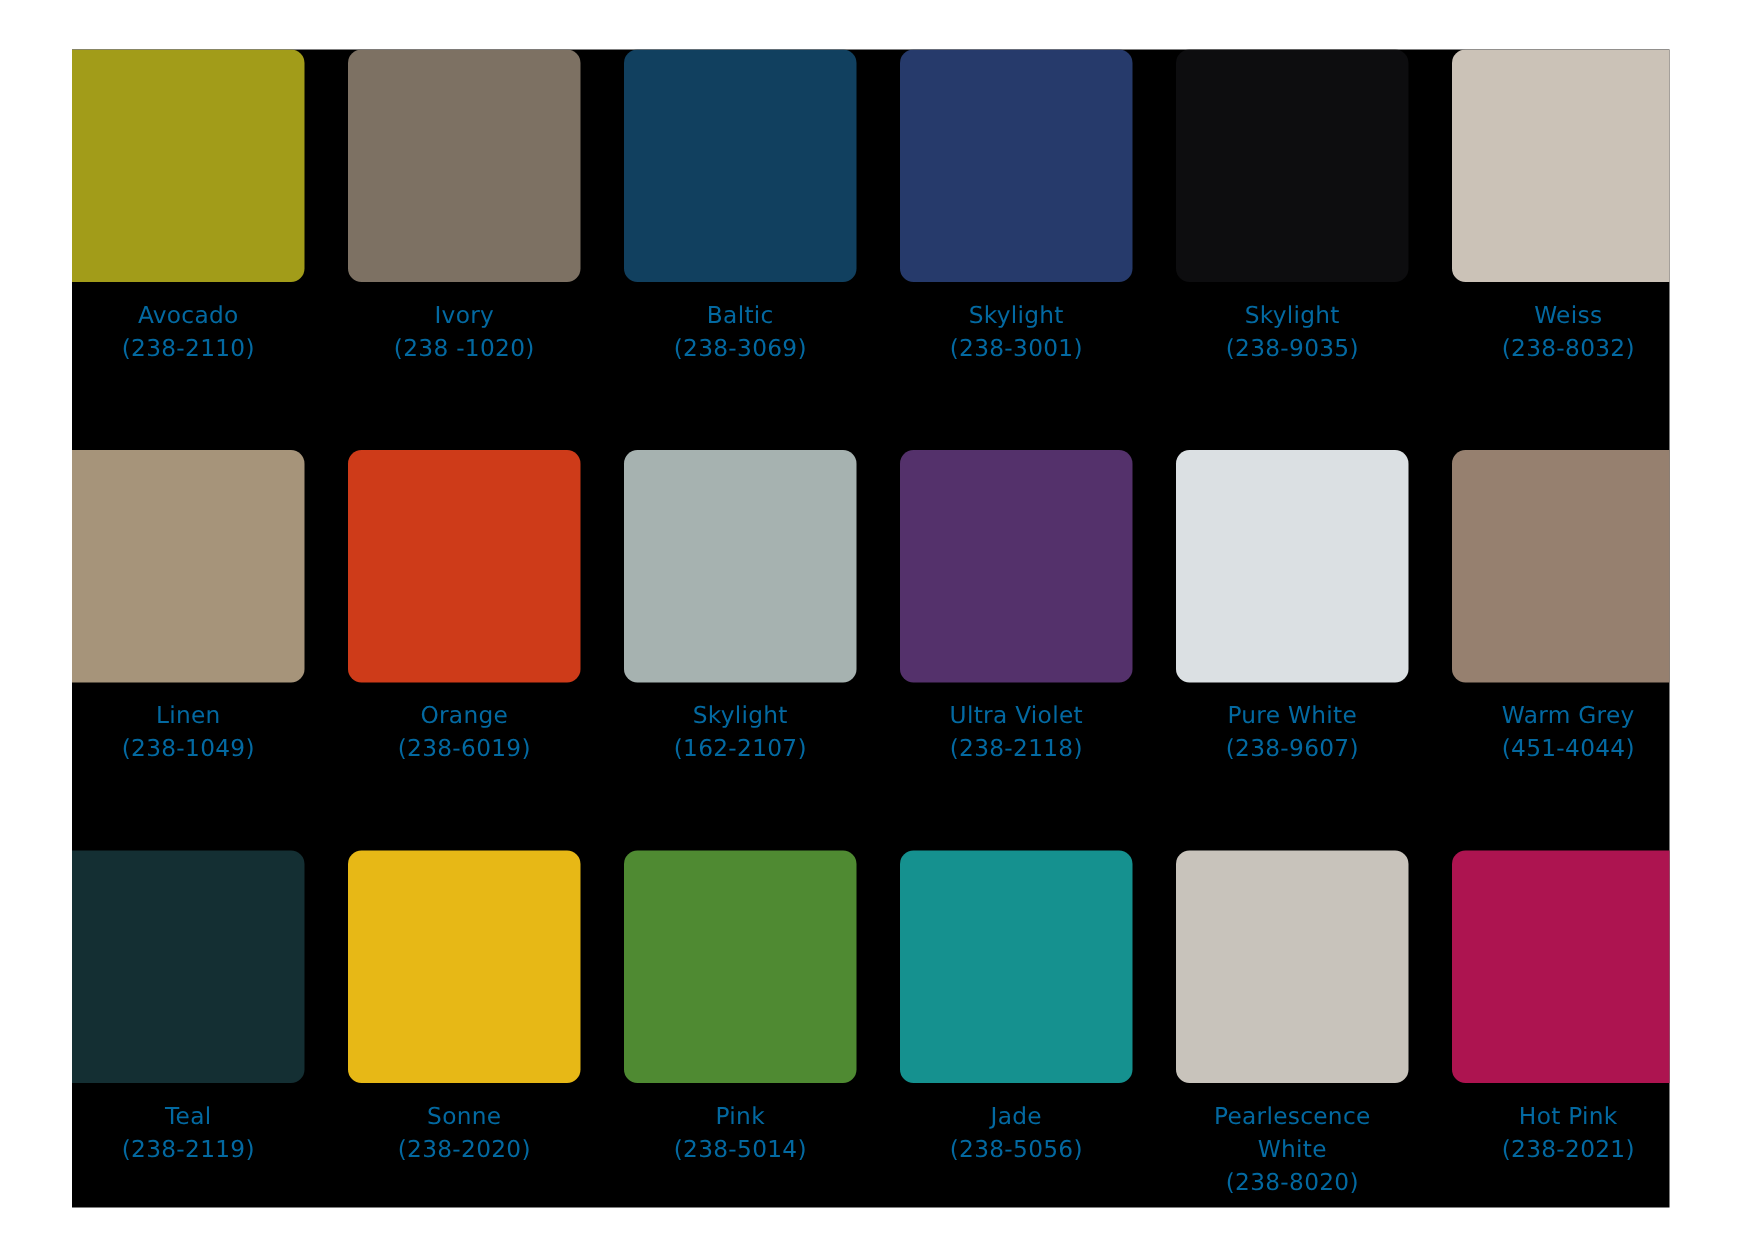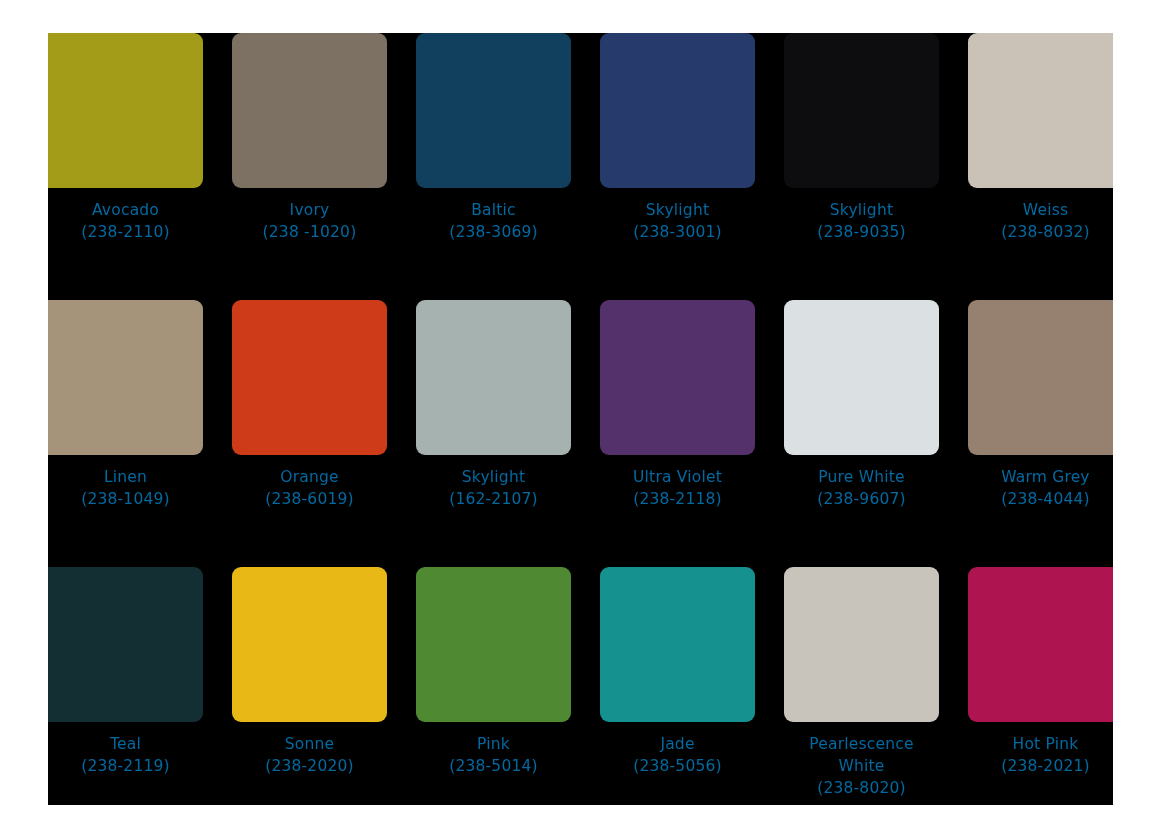--- a/index.html
+++ b/index.html
@@ -156,21 +156,21 @@
         <div class="swatch-chip" style="background: rgb(219, 224, 227);"></div>
         <div class="swatch-caption">
           <span class="swatch-name">Pure White</span>
           <span class="swatch-code">(238-9607)</span>
         </div>
       </div>
       <div class="swatch-cell edge-right">
         <div class="swatch-chip" style="background: rgb(150, 128, 111);"></div>
         <div class="swatch-caption">
           <span class="swatch-name">Warm Grey</span>
-          <span class="swatch-code">(238-4044)</span>
+          <span class="swatch-code">(451-4044)</span>
         </div>
       </div>
       <div class="swatch-cell edge-left">
         <div class="swatch-chip" style="background: rgb(20, 47, 51);"></div>
         <div class="swatch-caption">
           <span class="swatch-name">Teal</span>
           <span class="swatch-code">(238-2119)</span>
         </div>
       </div>
       <div class="swatch-cell">

